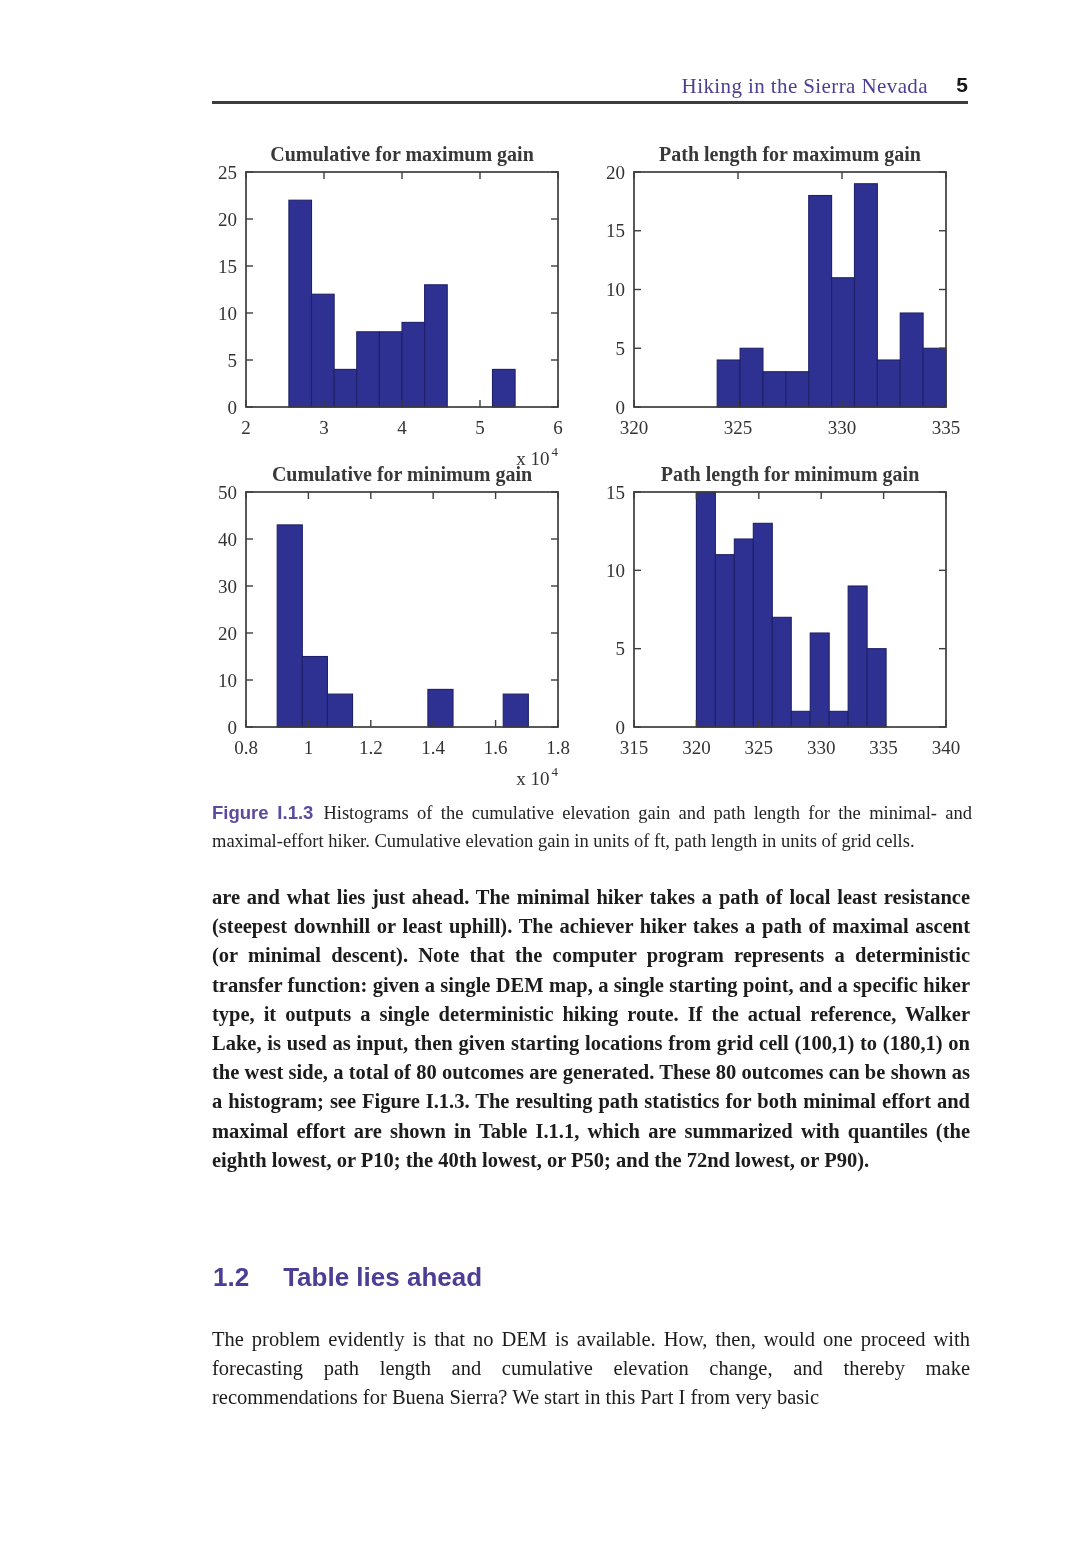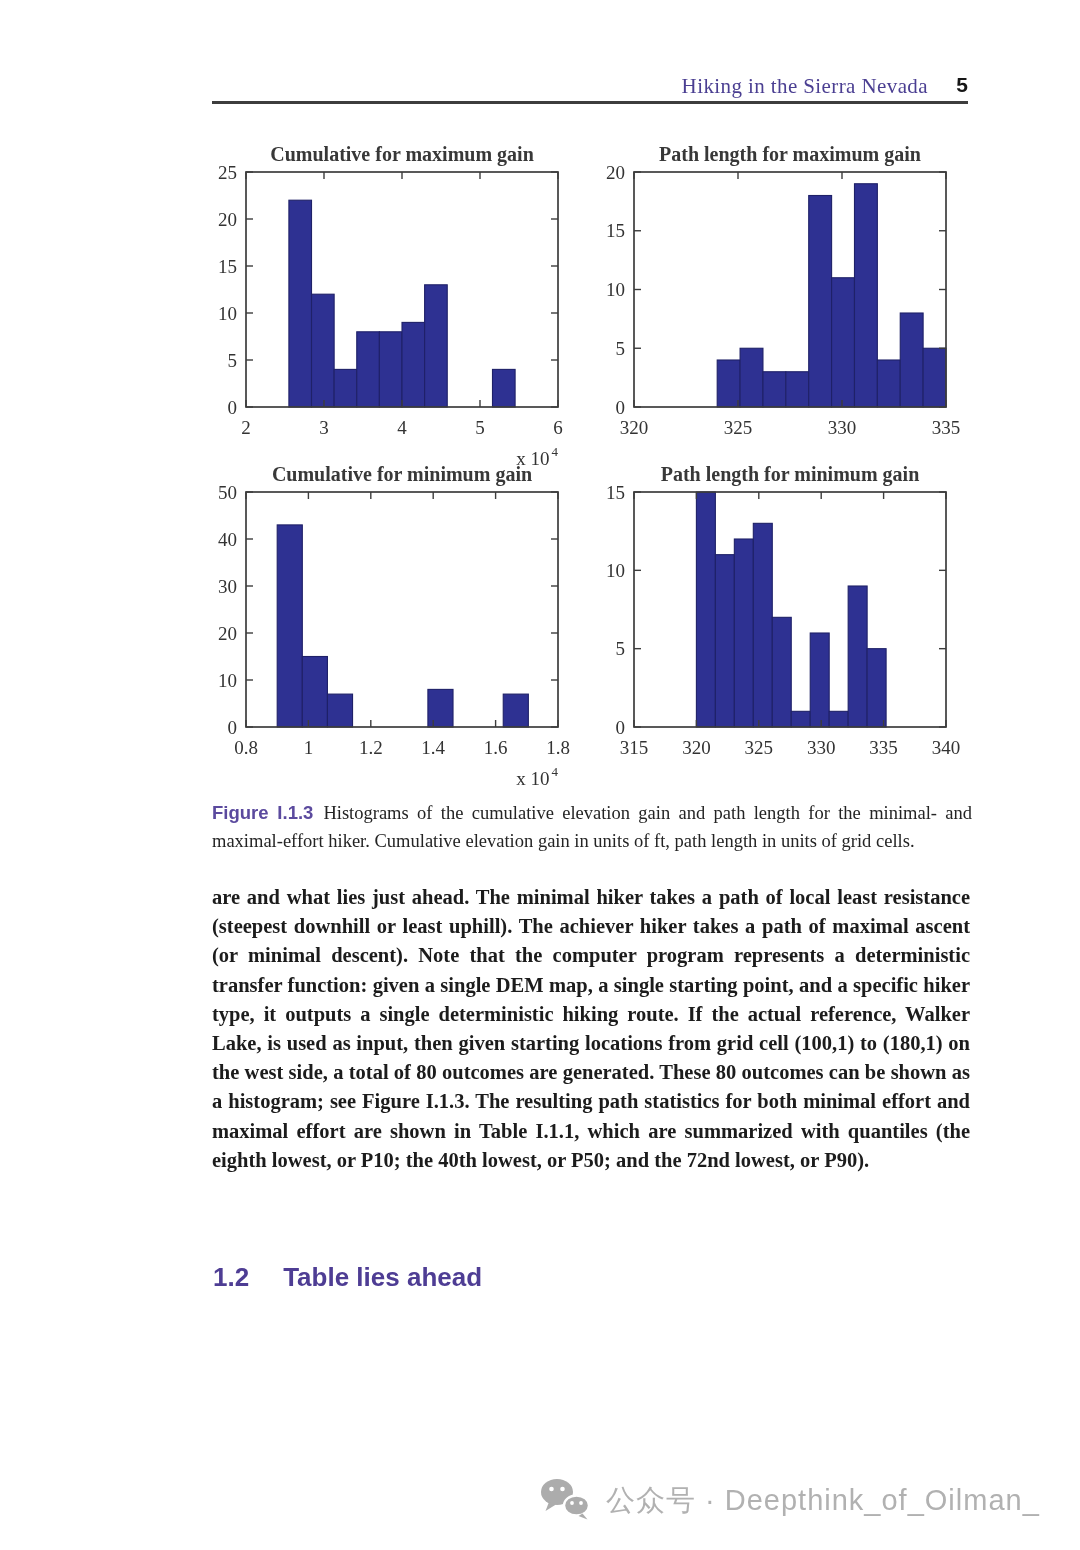--- a/index.html
+++ b/index.html
@@ -227,30 +227,16 @@
     <span class="cap-label">Figure I.1.3</span><span>Histograms of the cumulative elevation gain and path length for the minimal- and maximal-effort hiker. Cumulative elevation gain in units of ft, path length in units of grid cells.</span>
   </div>
 
   <div id="par1" class="body-par">are and what lies just ahead. The minimal hiker takes a path of local least resistance (steepest downhill or least uphill). The achiever hiker takes a path of maximal ascent (or minimal descent). Note that the computer program represents a deterministic transfer function: given a single DEM map, a single starting point, and a specific hiker type, it outputs a single deterministic hiking route. If the actual reference, Walker Lake, is used as input, then given starting locations from grid cell (100,1) to (180,1) on the west side, a total of 80 outcomes are generated. These 80 outcomes can be shown as a histogram; see Figure I.1.3. The resulting path statistics for both minimal effort and maximal effort are shown in Table I.1.1, which are summarized with quantiles (the eighth lowest, or P10; the 40th lowest, or P50; and the 72nd lowest, or P90).</div>
 
   <div class="sec-head">
     <span>1.2</span>
     <span>Table lies ahead</span>
   </div>
 
-
-  <div class="wm">
-    <span class="wm-icon">
-      <svg width="52" height="44" viewBox="0 0 52 44">
-        <ellipse cx="17" cy="15" rx="16" ry="13" fill="#acacac"></ellipse>
-        <path d="M9 25 L5.5 34 L16 27.5 Z" fill="#acacac"></path>
-        <circle cx="11.5" cy="12" r="2.3" fill="#ffffff"></circle>
-        <circle cx="22.5" cy="12" r="2.3" fill="#ffffff"></circle>
-        <ellipse cx="36.5" cy="28.5" rx="12.5" ry="10" fill="#acacac" stroke="#ffffff" stroke-width="2.4"></ellipse>
-        <path d="M42.5 36.5 L47.5 42.5 L38.5 39 Z" fill="#acacac"></path>
-        <circle cx="32" cy="26" r="1.9" fill="#ffffff"></circle>
-        <circle cx="41" cy="26" r="1.9" fill="#ffffff"></circle>
-      </svg>
-    </span>
-    <span class="wm-text">公众号 · Deepthink_of_Oilman_</span>
-  </div>
+  <div id="par2" class="body-par">The problem evidently is that no DEM is available. How, then, would one proceed with forecasting path length and cumulative elevation change, and thereby make recommendations for Buena Sierra? We start in this Part I from very basic</div>
+
 
 </div>
 
 </body></html>

